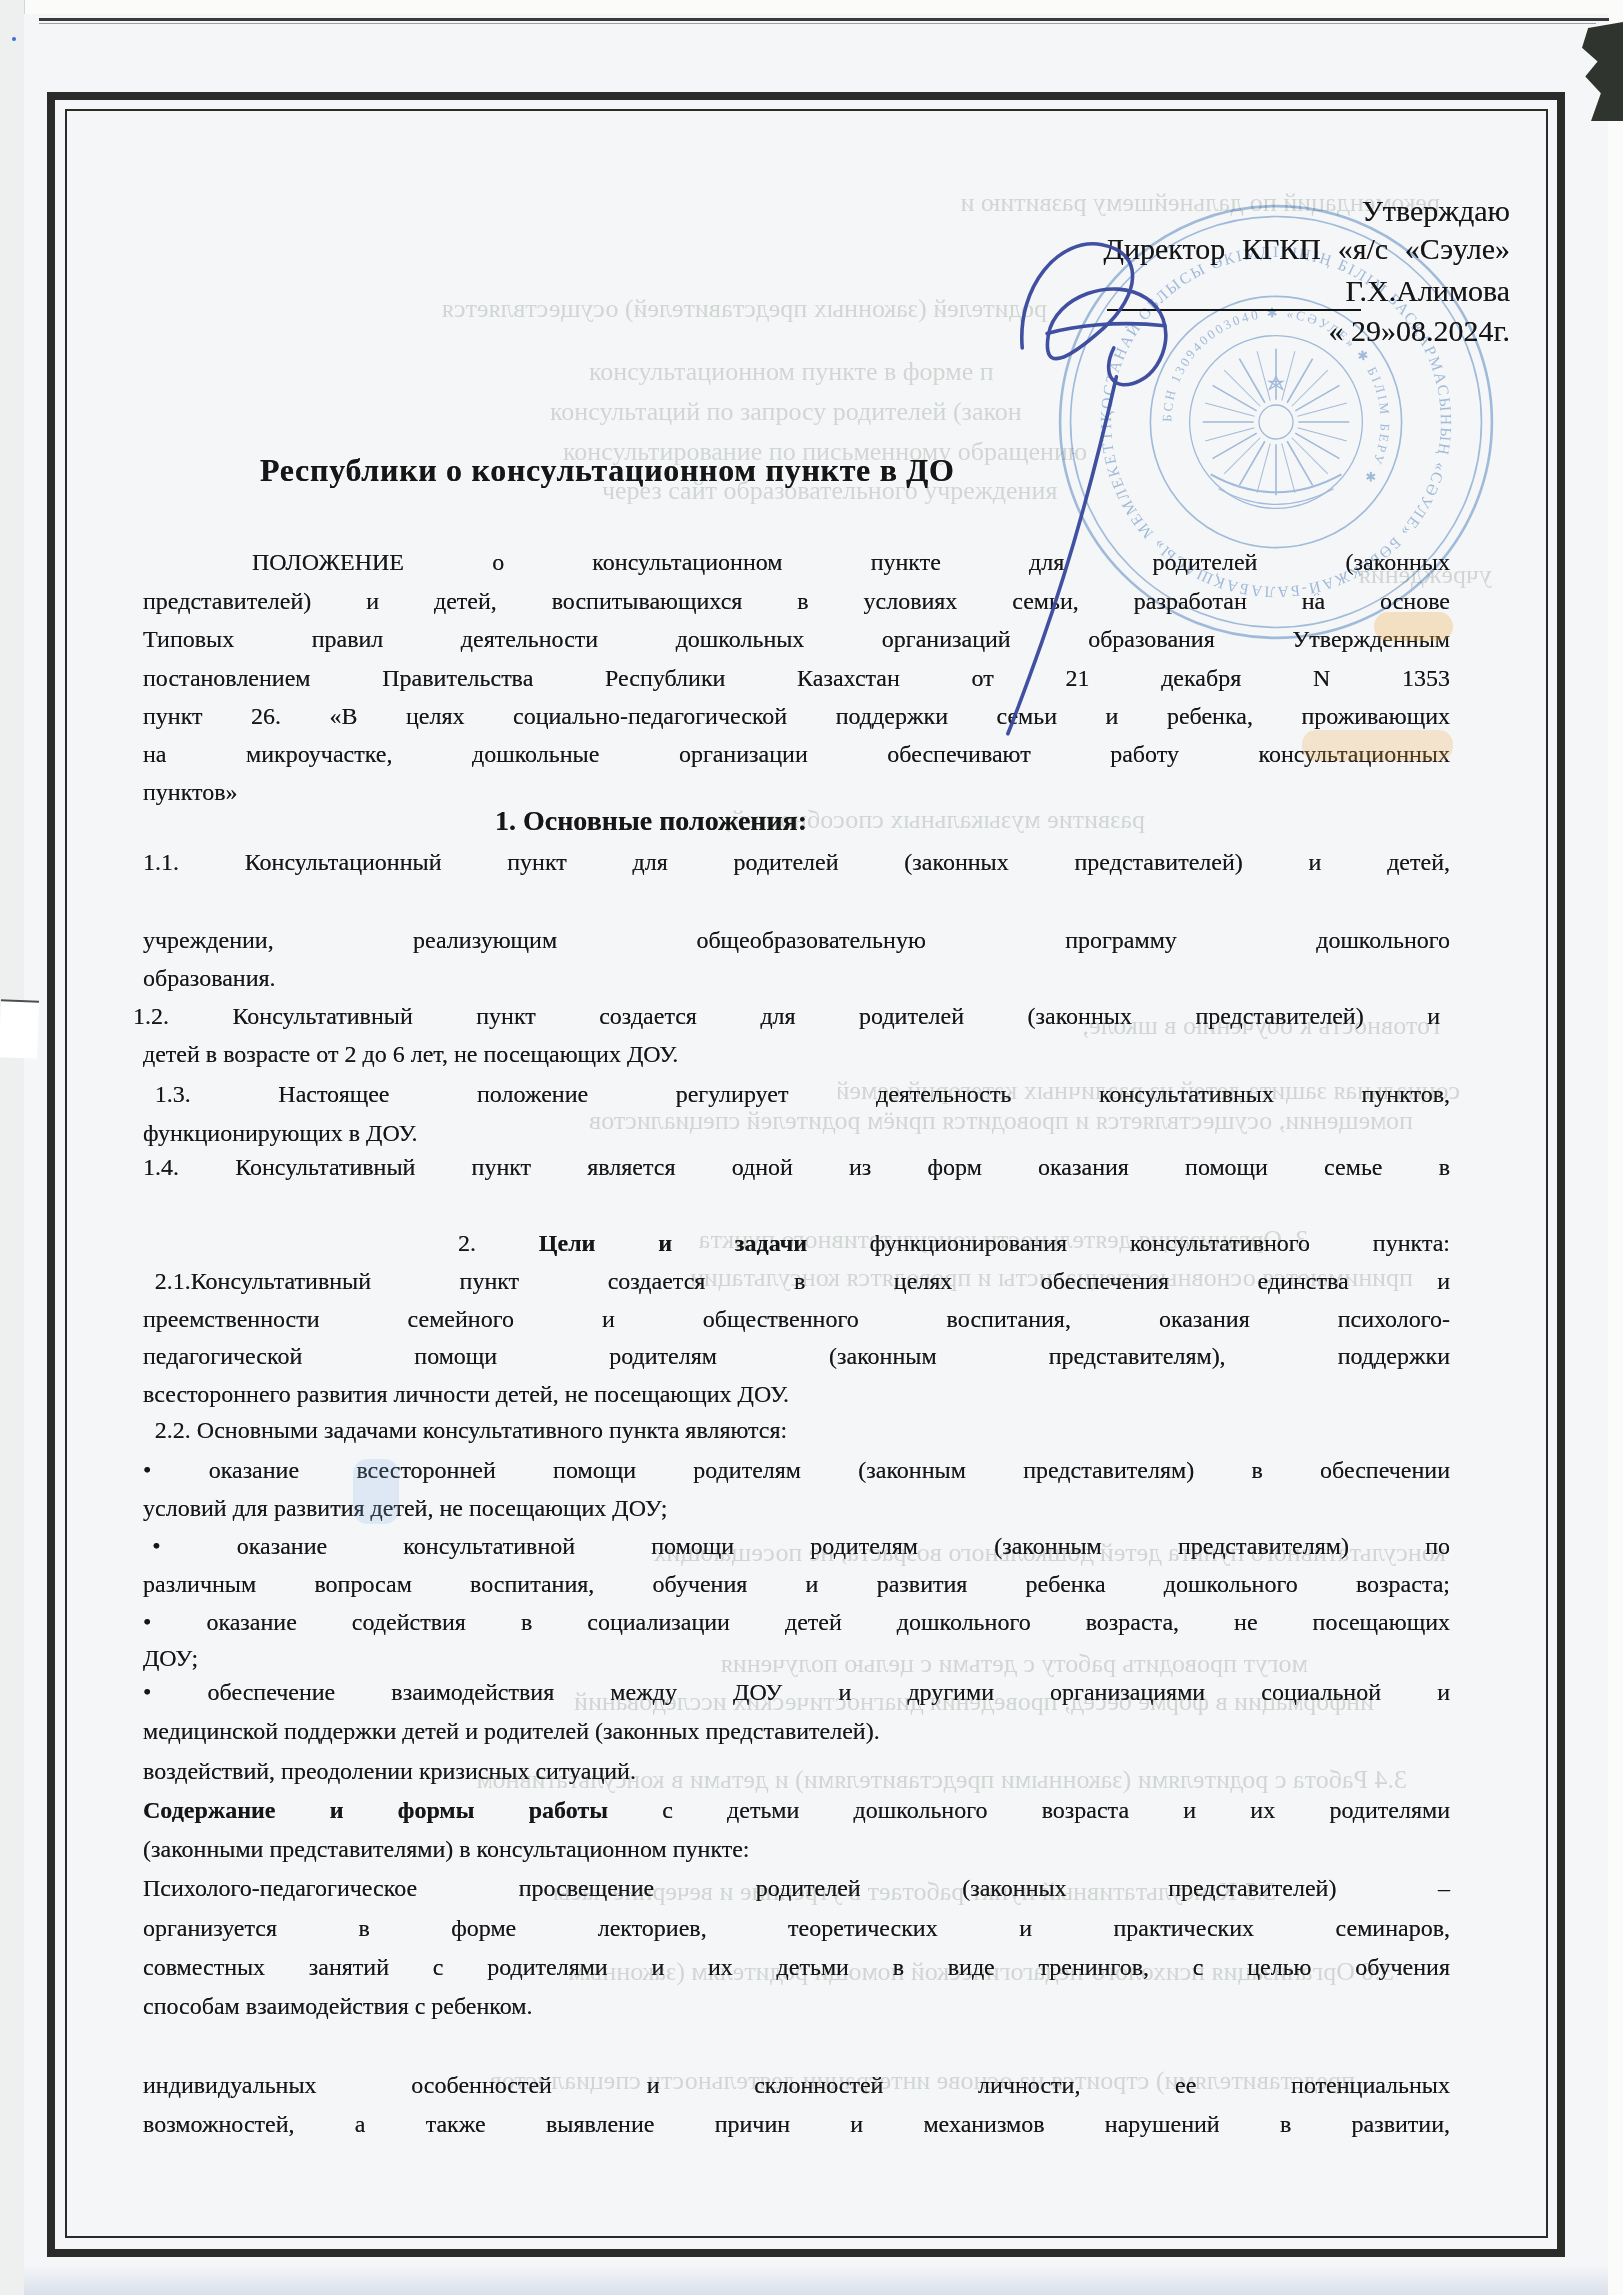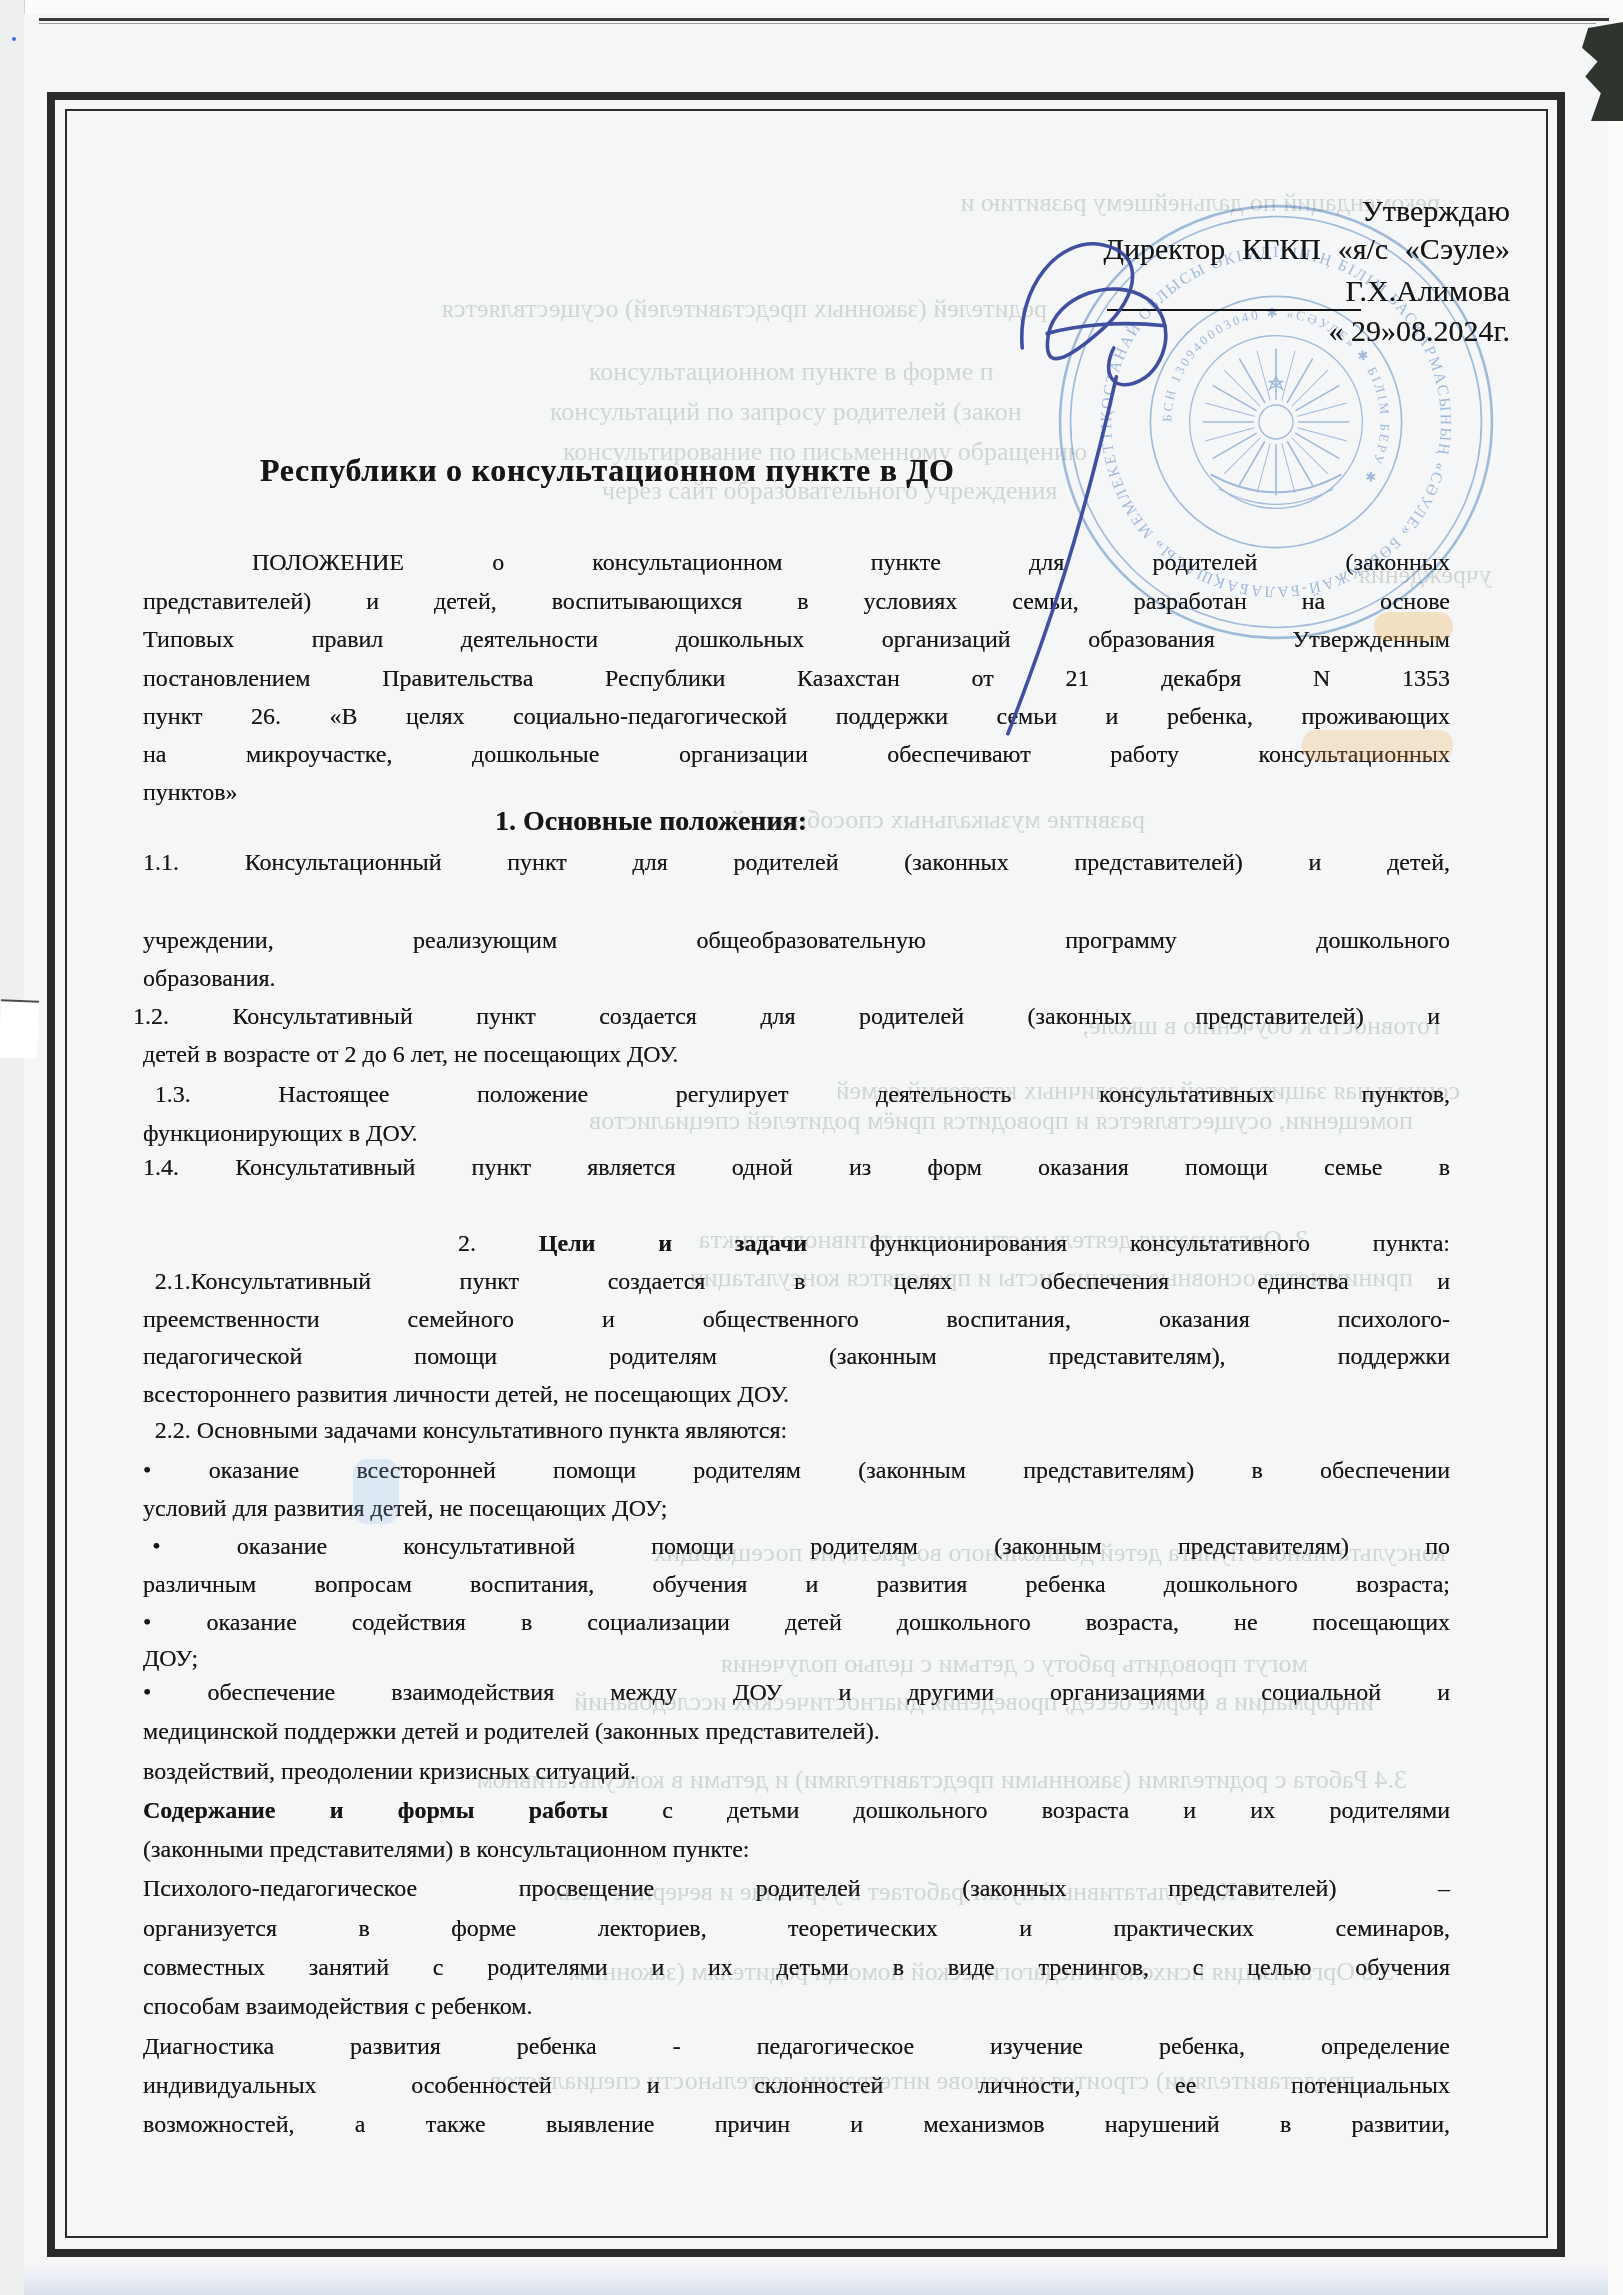--- a/index.html
+++ b/index.html
@@ -122,21 +122,20 @@
       <div class="line" style="top: 1641px; left: 143px; width: 1307px;">ДОУ;</div>
       <div class="line j" style="top: 1675px; left: 143px; width: 1307px;">• обеспечение взаимодействия между ДОУ и другими организациями социальной и</div>
       <div class="line" style="top: 1714px; left: 143px; width: 1307px;">медицинской поддержки детей и родителей (законных представителей).</div>
       <div class="line" style="top: 1754px; left: 143px; width: 1307px;">воздействий, преодолении кризисных ситуаций.</div>
       <div class="line j" style="top: 1793px; left: 143px; width: 1307px;"><b>Содержание и формы работы</b><span> с детьми дошкольного возраста и их родителями</span></div>
       <div class="line" style="top: 1832px; left: 143px; width: 1307px;">(законными представителями) в консультационном пункте:</div>
       <div class="line j" style="top: 1871px; left: 143px; width: 1307px;">Психолого-педагогическое просвещение родителей (законных представителей) –</div>
       <div class="line j" style="top: 1911px; left: 143px; width: 1307px;">организуется в форме лекториев, теоретических и практических семинаров,</div>
       <div class="line j" style="top: 1950px; left: 143px; width: 1307px;">совместных занятий с родителями и их детьми в виде тренингов, с целью обучения</div>
       <div class="line" style="top: 1989px; left: 143px; width: 1307px;">способам взаимодействия с ребенком.</div>
-      <div class="line j" style="top: 2029px; left: 143px; width: 1307px;">Диагностика развития ребенка - педагогическое изучение ребенка, определение</div>
       <div class="line j" style="top: 2068px; left: 143px; width: 1307px;">индивидуальных особенностей и склонностей личности, ее потенциальных</div>
       <div class="line j" style="top: 2107px; left: 143px; width: 1307px;">возможностей, а также выявление причин и механизмов нарушений в развитии,</div>
     </div>
 
   <svg id="stamp" class="abs" viewBox="0 0 700 700">
     <g fill="none" stroke="#5f8ec6">
       <circle cx="350" cy="350" r="330" stroke-width="4"></circle>
       <circle cx="350" cy="350" r="314" stroke-width="2.5"></circle>
       <circle cx="350" cy="350" r="192" stroke-width="2.5"></circle>
       <circle cx="350" cy="350" r="132" stroke-width="2"></circle>

